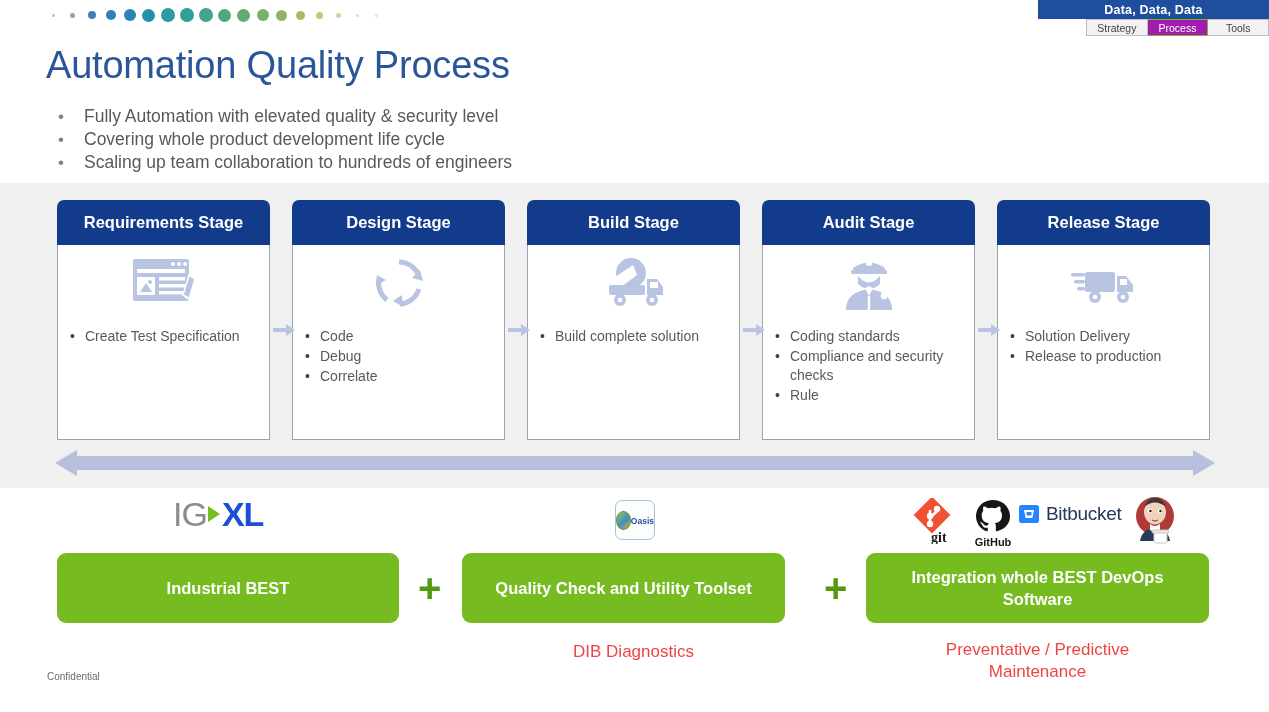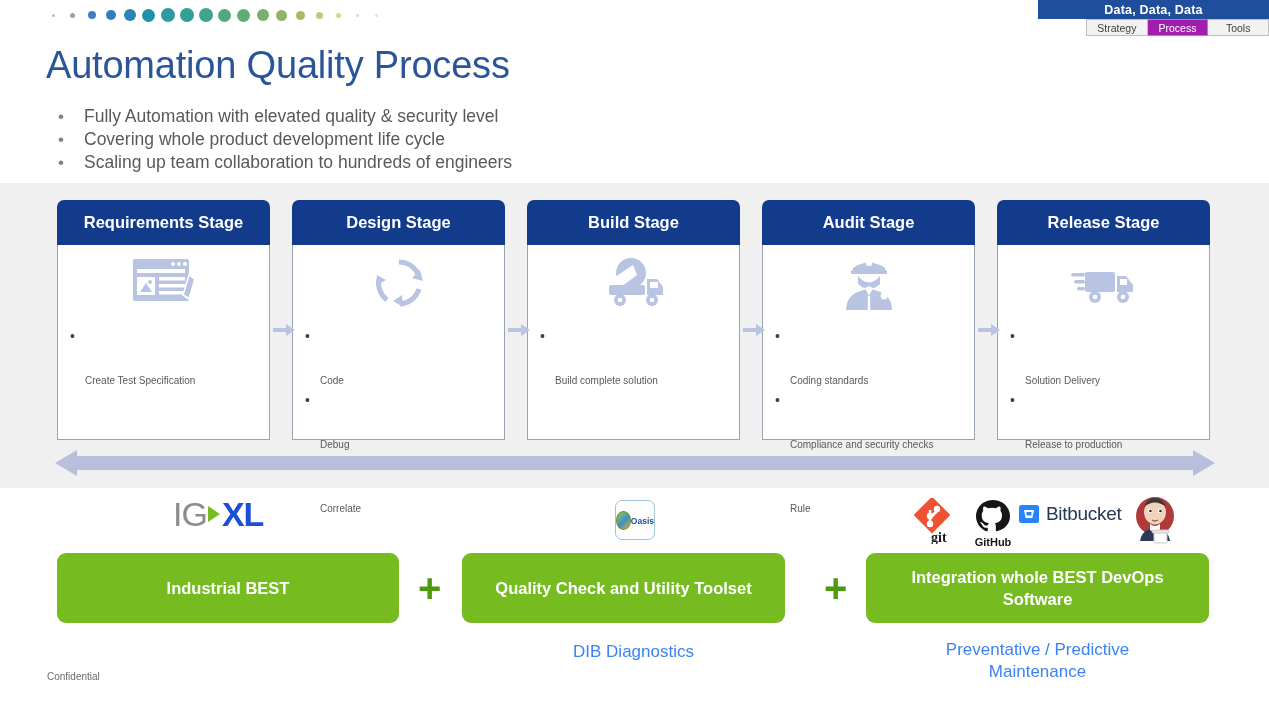--- a/index.html
+++ b/index.html
@@ -57,21 +57,21 @@
   }
   .stage-body{
     background:#ffffff;border:1px solid #9aa3b0;border-top:none;
     height:195px;box-sizing:border-box;position:relative;
   }
   .stage-icon{height:76px;display:flex;align-items:center;justify-content:center;}
   .stage-icon svg{display:block;}
   .stage-list{padding:6px 10px 0 12px;}
   .li{display:flex;align-items:flex-start;margin-bottom:1px;}
   .li-dot{flex:0 0 15px;font-size:14px;line-height:19px;color:#404040;}
-  .li-txt{font-size:10px;line-height:19px;color:#595959;margin-top:44px;}
+  .li-txt{font-size:14px;line-height:19px;color:#595959;}
 
   .stage-arrow{position:absolute;top:122px;width:22px;height:12px;}
 
   
   .big-arrow{position:absolute;left:55px;top:450px;width:1160px;height:26px;}
 
   
   .logo-row{position:absolute;left:0;top:492px;width:1269px;height:56px;}
 
   .igxl{position:absolute;left:173px;top:2px;display:flex;align-items:center;
@@ -96,21 +96,21 @@
   .bb-txt{font-size:19px;color:#253858;margin-left:6px;letter-spacing:-.3px;}
   .jenkins{position:absolute;left:1132px;top:495px;width:46px;height:50px;}
 
   
   .pill{
     position:absolute;background:#76bc21;border-radius:9px;color:#ffffff;
     font-size:16.5px;font-weight:bold;text-align:center;
     display:flex;align-items:center;justify-content:center;line-height:22px;
   }
   .plus{position:absolute;color:#4f9a0f;font-size:40px;font-weight:bold;line-height:40px;}
-  .caption{position:absolute;text-align:center;font-size:17px;line-height:22px;color:#3b82f6;}
+  .caption{position:absolute;text-align:center;font-size:17px;line-height:22px;color:#ef4444;}
 
   .confidential{position:absolute;left:47px;top:671px;font-size:10px;color:#6b6b6b;}
 </style>
 </head>
 <body>
 
 <div class="nav-block">
   <div class="nav-title">Data, Data, Data</div>
   <div class="nav-tabs">
     <div class="nav-tab">Strategy</div>

